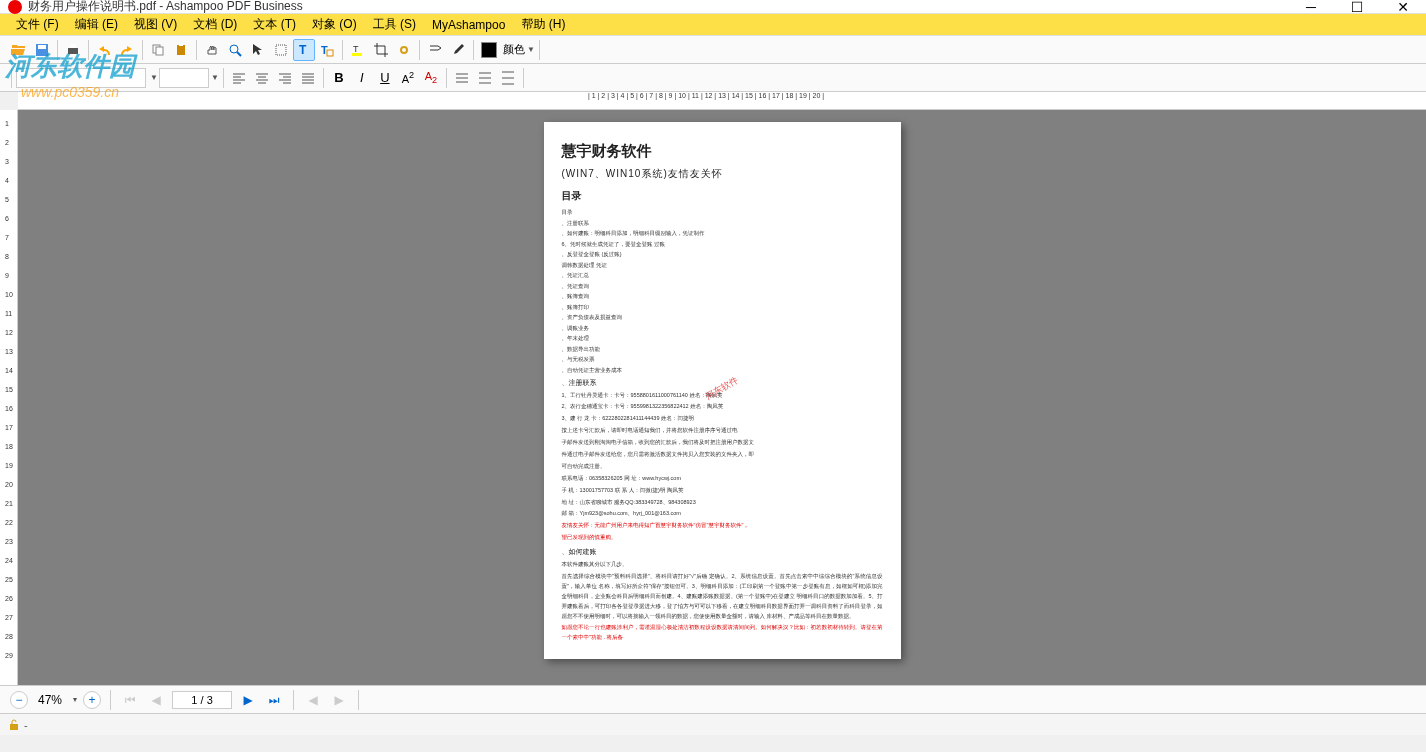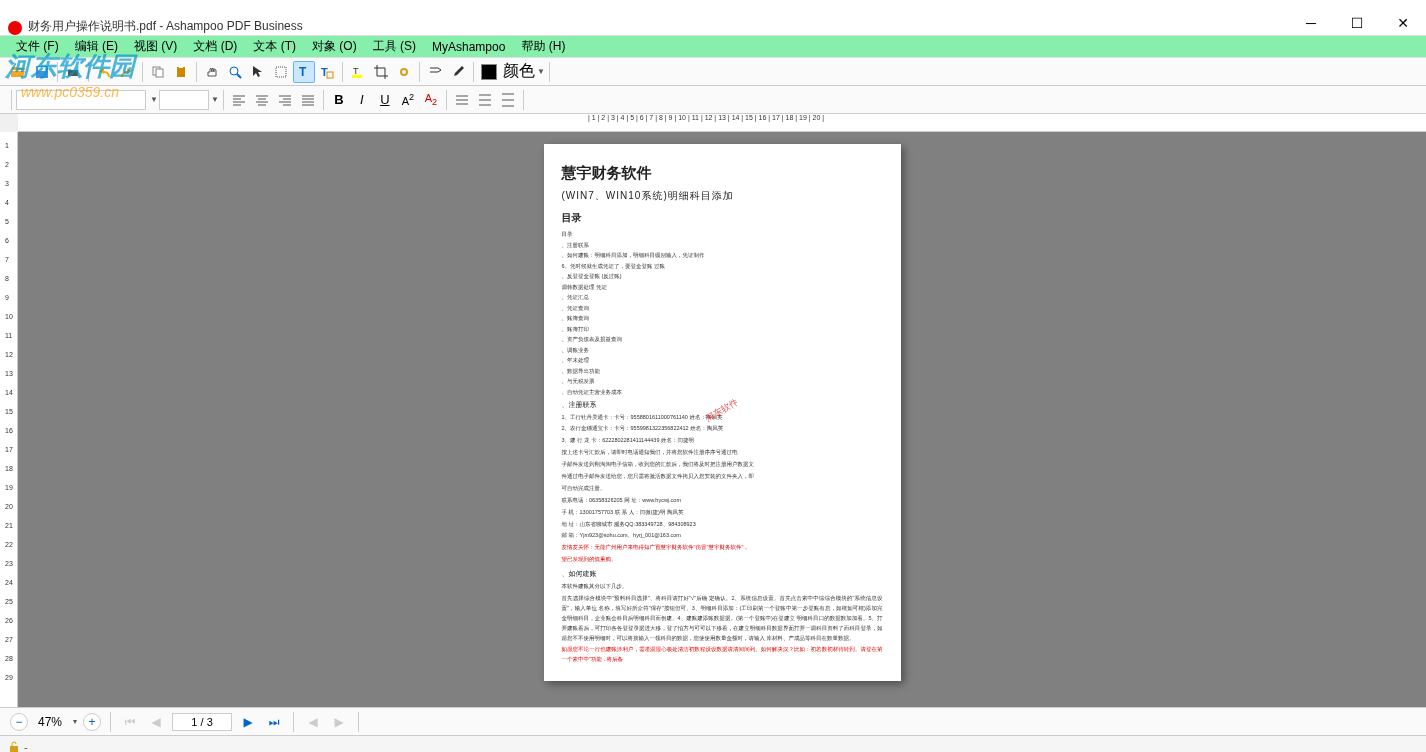--- a/index.html
+++ b/index.html
@@ -1,38 +1,38 @@
 <!DOCTYPE html>
 <html><head>
 <meta charset="utf-8">
 <style>
 * { margin: 0; padding: 0; box-sizing: border-box; }
 body { font-family: "Microsoft YaHei", Arial, sans-serif; font-size: 12px; background: #f0f0f0; width: 1426px; height: 752px; overflow: hidden; position: relative; }
 
-.titlebar { height: 36px; background: #fff; display: flex; align-items: flex-end; padding-left: 8px; border-bottom: 1px solid #e0e0e0; }
+.titlebar { height: 14px; background: #fff; display: flex; align-items: center; padding-left: 8px; border-bottom: 1px solid #e0e0e0; }
 .titlebar .app-icon { width: 14px; height: 14px; background: #e00; border-radius: 50%; margin-right: 6px; display: inline-block; }
 .titlebar .title { font-size: 12px; color: #333; }
 .titlebar .win-controls { margin-left: auto; display: flex; }
 .titlebar .win-controls div { width: 46px; height: 25px; display: flex; align-items: center; justify-content: center; font-size: 14px; }
 
-.menubar { height: 22px; background: #86efac; display: flex; align-items: center; padding-left: 8px; border-bottom: 1px solid #e0e0e0; position: relative; }
+.menubar { height: 22px; background: #fde047; display: flex; align-items: center; padding-left: 8px; border-bottom: 1px solid #e0e0e0; position: relative; }
 .menubar .menu-item { padding: 2px 8px; font-size: 12px; cursor: default; }
 
 .watermark { position: absolute; top: 5px; left: 5px; z-index: 100; pointer-events: none; opacity: 0.7; }
 .watermark .wm-brand { font-size: 26px; font-weight: bold; color: #0099cc; font-style: italic; margin-top: 44px; }
 .watermark .wm-url { font-size: 14px; color: #ff9900; font-style: italic; text-align: center; }
 
 .toolbar1 { height: 28px; background: #fafafa; display: flex; align-items: center; padding: 0 8px; border-bottom: 1px solid #ccc; gap: 1px; }
 .toolbar2 { height: 28px; background: #fafafa; display: flex; align-items: center; padding: 0 8px; border-bottom: 1px solid #ccc; gap: 1px; }
 
 .tb-btn { width: 22px; height: 22px; display: flex; align-items: center; justify-content: center; border-radius: 2px; cursor: pointer; }
 .tb-btn.active { background: #cce8ff; border: 1px solid #66b3ff; }
 .tb-sep { width: 1px; height: 20px; background: #ccc; margin: 0 3px; }
 .tb-btn svg { width: 16px; height: 16px; }
-.color-label { font-size: 16px; margin-left: 2px; }
+.color-label { font-size: 11px; margin-left: 2px; }
 .color-swatch { width: 16px; height: 16px; background: #000; border: 1px solid #888; }
 .dropdown-arrow { font-size: 8px; margin-left: 1px; color: #555; }
 
 .font-combo { width: 130px; height: 20px; border: 1px solid #ccc; background: #fff; padding: 0 4px; font-size: 12px; margin-right: 2px; }
 .size-combo { width: 50px; height: 20px; border: 1px solid #ccc; background: #fff; padding: 0 4px; font-size: 12px; }
 
 .ruler-h { height: 18px; background: #fff; border-bottom: 1px solid #ccc; position: relative; margin-left: 18px; overflow: hidden; }
 .ruler-h-content { position: absolute; left: 570px; font-size: 7px; color: #333; white-space: nowrap; letter-spacing: 0; }
 
 .main-area { display: flex; height: 575px; }
@@ -310,21 +310,21 @@
         <div>25</div>
         <div>26</div>
         <div>27</div>
         <div>28</div>
         <div>29</div>
       </div>
   </div>
   <div class="canvas">
     <div class="page">
       <h1>慧宇财务软件</h1>
-      <h2>(WIN7、WIN10系统)明细科目添加</h2>
+      <h2>(WIN7、WIN10系统)友情友关怀</h2>
       <h3>目录</h3>
       <div id="toc-container">
           <div class="toc-line">目录</div>
           <div class="toc-line">、注册联系</div>
           <div class="toc-line">、如何建账：明细科目添加，明细科目级别输入，凭证制作</div>
           <div class="toc-line">6、凭时候就生成凭证了，要登全登账 过账</div>
           <div class="toc-line">、反登登全登账 (反过账)</div>
           <div class="toc-line">调韩数据处理 凭证</div>
           <div class="toc-line">、凭证汇总</div>
           <div class="toc-line">、凭证查询</div>

